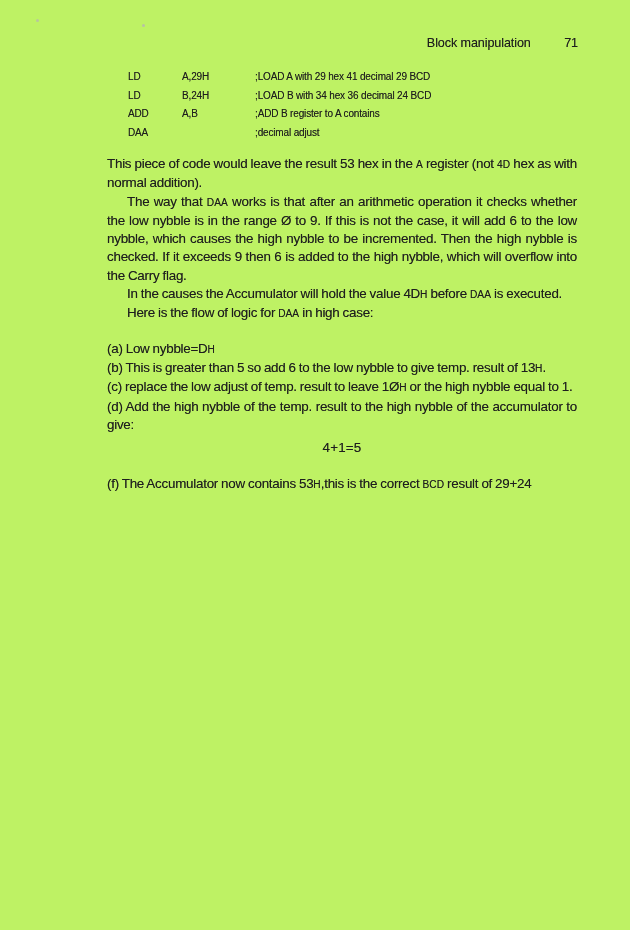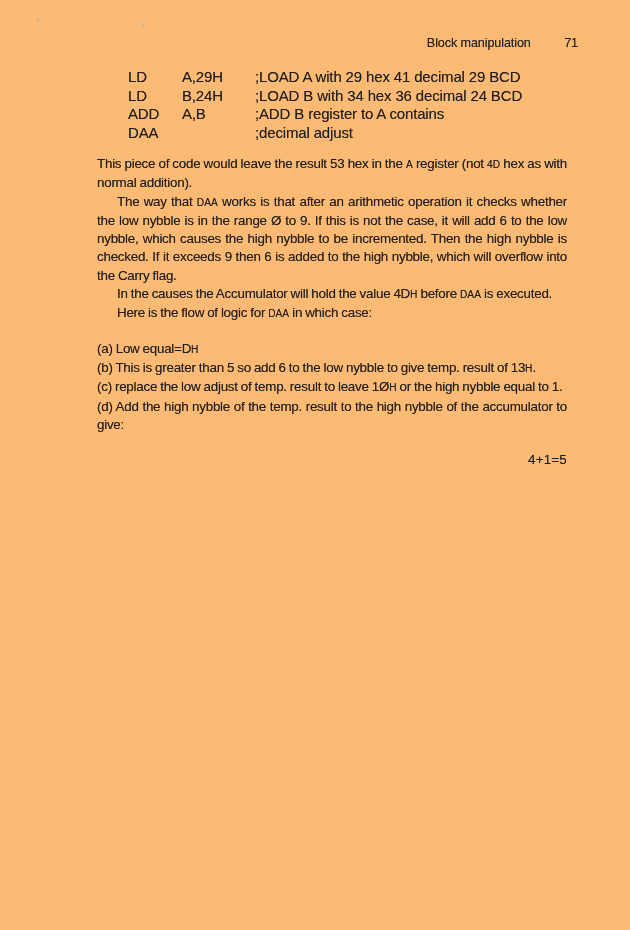--- a/index.html
+++ b/index.html
@@ -5,21 +5,21 @@
   * { box-sizing: border-box; }
   html, body { margin: 0; padding: 0; }
   body {
     width: 630px; height: 930px;
     background: #ffffff;
     font-family: "Liberation Sans", sans-serif;
   }
   .page {
     position: relative;
     width: 630px; height: 930px;
-    background: #fdba74;
+    background: #bef264;
     color: #1e1e1e;
     overflow: hidden;
     text-shadow: 0 0 0.35px rgba(30,30,30,0.55);
   }
   .speck {
     position: absolute;
     background: #b5b5b5;
     border-radius: 50%;
     width: 3px; height: 3px;
   }
@@ -31,48 +31,48 @@
     top: 36px; right: 52px;
     font-size: 12.6px;
     letter-spacing: -0.1px;
     white-space: nowrap;
   }
   .running-header .page-num { margin-left: 30px; }
 
   .code-block {
     position: absolute;
     left: 128px; top: 68px;
-    font-size: 15px;
+    font-size: 10px;
     line-height: 18.6px;
     letter-spacing: -0.15px;
     white-space: nowrap;
   }
   .code-row span { display: inline-block; }
   .code-row .mn { width: 54px; }
   .code-row .op { width: 73px; }
 
   .body-text {
     position: absolute;
-    left: 97px; top: 155px;
+    left: 107px; top: 155px;
     width: 470px;
     font-size: 13.4px;
     line-height: 18.3px;
     letter-spacing: -0.25px;
     word-spacing: -0.4px;
     text-align: justify;
   }
   .body-text p { margin: 0; }
   .body-text p.indent { text-indent: 20px; }
   .sc { font-size: 0.76em; letter-spacing: 0; }
 
   #logic-steps { margin-top: 16px; }
   .equation {
-    margin-top: 17px;
+    margin-top: 5px;
     margin-bottom: 18px;
-    text-align: right;
+    text-align: center;
     letter-spacing: 0.2px;
   }
 </style>
 </head>
 <body>
 
 <div class="page">
 
   <div class="speck speck1"></div>
   <div class="speck speck2"></div>
@@ -87,26 +87,27 @@
       <div class="code-row"><span class="mn">LD</span><span class="op">B,24H</span><span class="cm">;LOAD B with 34 hex 36 decimal 24 BCD</span></div>
       <div class="code-row"><span class="mn">ADD</span><span class="op">A,B</span><span class="cm">;ADD B register to A contains</span></div>
       <div class="code-row"><span class="mn">DAA</span><span class="op"></span><span class="cm">;decimal adjust</span></div>
     </div>
 
   <div class="body-text">
     <div id="paragraphs">
         <p><span>This piece of code would leave the result 53 hex in the </span><span class="sc">A</span><span> register (not </span><span class="sc">4D</span><span> hex as with normal addition).</span></p>
         <p class="indent"><span>The way that </span><span class="sc">DAA</span><span> works is that after an arithmetic operation it checks whether the low nybble is in the range Ø to 9. If this is not the case, it will add 6 to the low nybble, which causes the high nybble to be incremented. Then the high nybble is checked. If it exceeds 9 then 6 is added to the high nybble, which will overflow into the Carry flag.</span></p>
         <p class="indent"><span>In the causes the Accumulator will hold the value 4D</span><span class="sc">H</span><span> before </span><span class="sc">DAA</span><span> is executed.</span></p>
-        <p class="indent"><span>Here is the flow of logic for </span><span class="sc">DAA</span><span> in which case:</span></p>
+        <p class="indent"><span>Here is the flow of logic for </span><span class="sc">DAA</span><span> in high case:</span></p>
       </div>
     <div id="logic-steps">
-        <p><span>(a) Low equal=D</span><span class="sc">H</span></p>
+        <p><span>(a) Low nybble=D</span><span class="sc">H</span></p>
         <p><span>(b) This is greater than 5 so add 6 to the low nybble to give temp. result of 13</span><span class="sc">H</span><span>.</span></p>
         <p><span>(c) replace the low adjust of temp. result to leave 1Ø</span><span class="sc">H</span><span> or the high nybble equal to 1.</span></p>
         <p><span>(d) Add the high nybble of the temp. result to the high nybble of the accumulator to give:</span></p>
       </div>
     <div class="equation">4+1=5</div>
     <div id="final-steps">
+        <p><span>(f) The Accumulator now contains 53</span><span class="sc">H</span><span>,this is the correct </span><span class="sc">BCD</span><span> result of 29+24</span></p>
       </div>
   </div>
 
 </div>
 
 </body></html>

